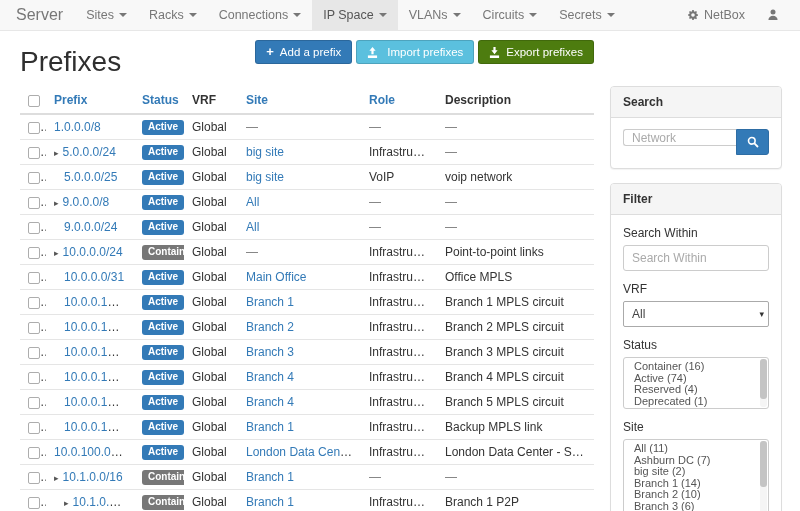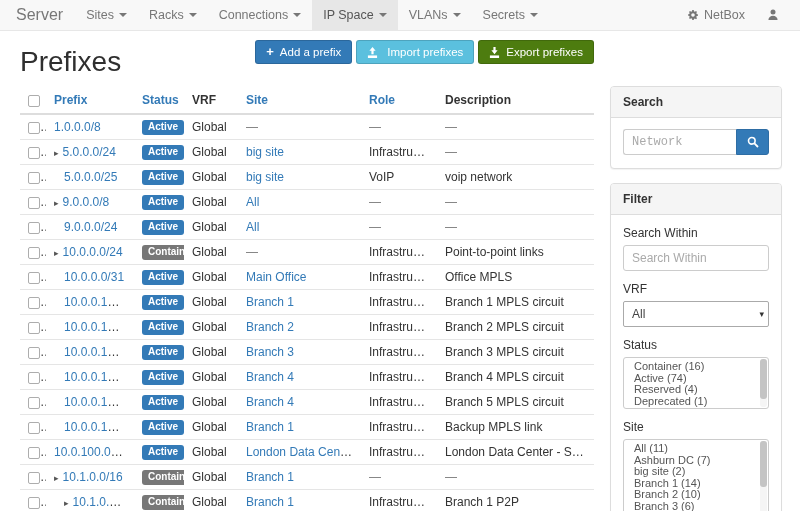--- a/index.html
+++ b/index.html
@@ -83,23 +83,23 @@
     border:1px solid #ddd; border-radius:4px; background:#fff;
     box-shadow:0 1px 1px rgba(0,0,0,.05); margin-bottom:14px;
   }
   .panel-heading {
     background:#f5f5f5; border-bottom:1px solid #ddd; color:#333;
     padding:8px 12px; font-weight:700; font-size:12px; border-radius:3px 3px 0 0;
   }
   .panel-body { padding:11px 12px 13px; }
   .search-body { display:flex; }
   .search-body input {
-    flex:1; min-width:0; height:26px; border:1px solid #ccc;
+    flex:1; min-width:0; height:17px; border:1px solid #ccc;
     border-right:none; border-radius:3px 0 0 3px; padding:0 8px;
-    font-family:Liberation Mono, monospace; font-size:12px; color:#555;
+    font-family:Liberation Sans, sans-serif; font-size:12px; color:#555;
   }
   .search-btn {
     width:33px; height:26px; background:var(--link,#337ab7);
     border:1px solid #2e6da4; border-radius:0 3px 3px 0; cursor:pointer;
     display:flex; align-items:center; justify-content:center;
   }
   .search-btn svg { width:12px; height:12px; }
 
   .panel-body label { display:block; margin:11px 0 5px; font-size:12px; color:#333; }
   .panel-body label:first-child { margin-top:0; }
@@ -146,20 +146,24 @@
       <a class="nav-item">
         <span>Connections</span>
         <span class="caret"></span>
       </a>
       <a class="nav-item active">
         <span>IP Space</span>
         <span class="caret"></span>
       </a>
       <a class="nav-item">
         <span>VLANs</span>
+        <span class="caret"></span>
+      </a>
+      <a class="nav-item">
+        <span>Circuits</span>
         <span class="caret"></span>
       </a>
       <a class="nav-item">
         <span>Secrets</span>
         <span class="caret"></span>
       </a>
     </div>
   <div class="nav-right" id="nav-right">
       <a class="nav-item">
         <span class="nav-ico">

